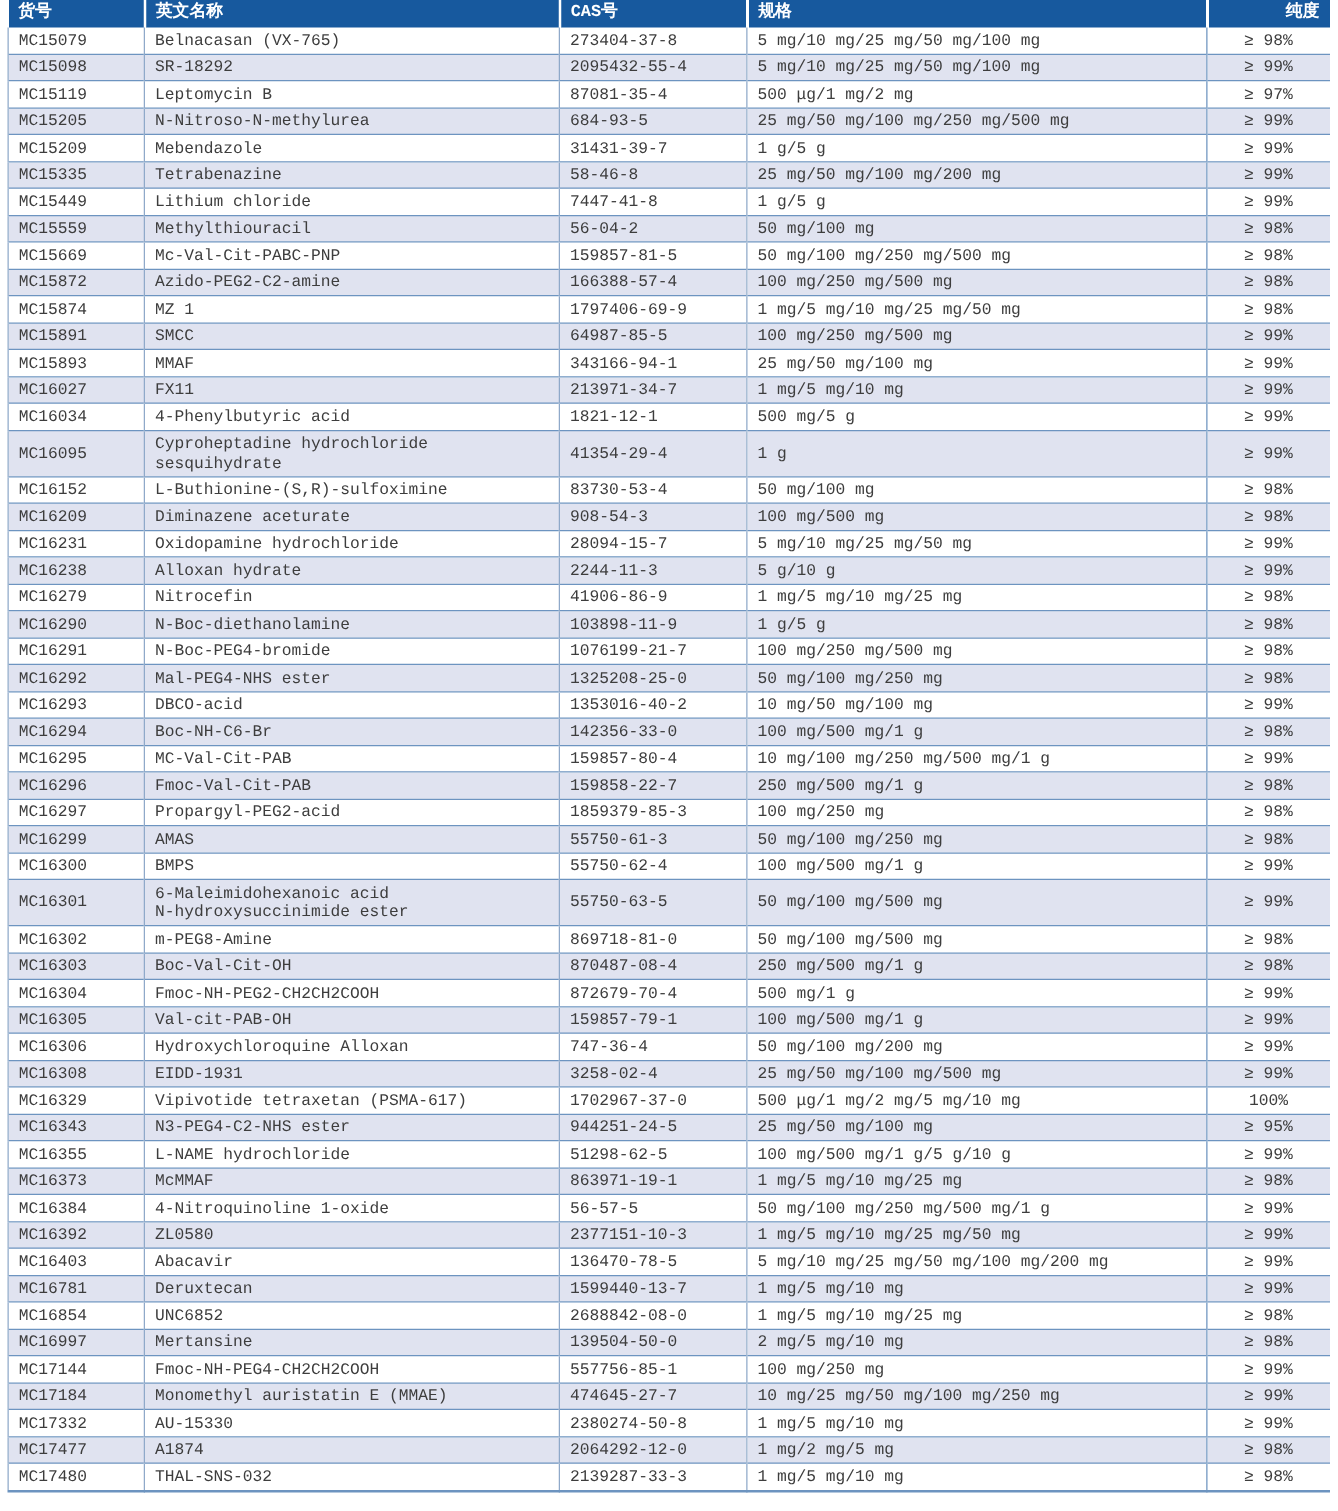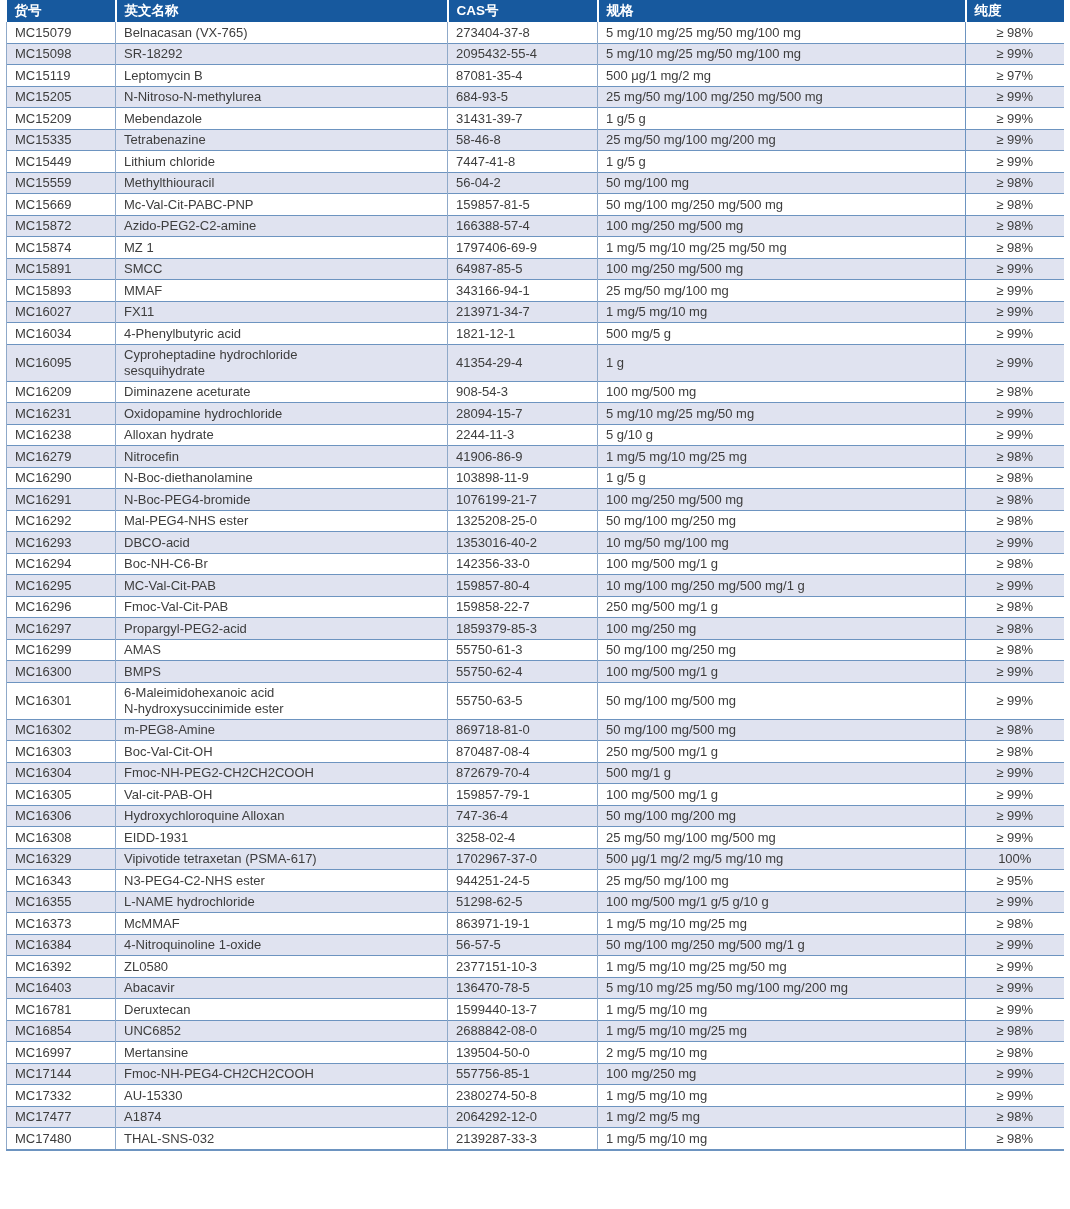--- a/index.html
+++ b/index.html
@@ -12,20 +12,21 @@
     width: 1070px;
     box-sizing: border-box;
     padding: 0 7px 14px 6px;
   }
   table.catalog {
     border-collapse: collapse;
     table-layout: fixed;
     width: 1057px;
     font-size: 13px;
     color: #3d3d3d;
+    font-family: Liberation Mono, monospace;
   }
   col.c-catalog { width: 109px; }
   col.c-name    { width: 332px; }
   col.c-cas     { width: 150px; }
   col.c-spec    { width: 368px; }
   col.c-purity  { width: 98px; }
 
   thead th {
     background: #17599e;
     color: #ffffff;
@@ -33,21 +34,21 @@
     font-size: 13.5px;
     text-align: left;
     padding: 3px 8px;
     height: 16px;
     line-height: 16px;
     border-left: 2px solid #ffffff;
     overflow: hidden;
     white-space: nowrap;
   }
   thead th:first-child { border-left: none; }
-  thead th.purity { text-align: left; }
+  thead th.purity { text-align: right; }
 
   tbody td {
     padding: 2.5px 8px;
     line-height: 15.5px;
     border-top: 1.5px solid #6d94c0;
     border-left: 1px solid #8fa9c9;
     vertical-align: middle;
     overflow: hidden;
   }
   tbody td:first-child { border-left: 1px solid #8fa9c9; }
@@ -192,20 +193,27 @@
   </tr>
         <tr>
     <td class="catalog-no">MC16095</td>
     <td class="name">Cyproheptadine hydrochloride
 sesquihydrate</td>
     <td class="cas">41354-29-4</td>
     <td class="spec">1 g</td>
     <td class="purity">≥ 99%</td>
   </tr>
         <tr>
+    <td class="catalog-no">MC16152</td>
+    <td class="name">L-Buthionine-(S,R)-sulfoximine</td>
+    <td class="cas">83730-53-4</td>
+    <td class="spec">50 mg/100 mg</td>
+    <td class="purity">≥ 98%</td>
+  </tr>
+        <tr>
     <td class="catalog-no">MC16209</td>
     <td class="name">Diminazene aceturate</td>
     <td class="cas">908-54-3</td>
     <td class="spec">100 mg/500 mg</td>
     <td class="purity">≥ 98%</td>
   </tr>
         <tr>
     <td class="catalog-no">MC16231</td>
     <td class="name">Oxidopamine hydrochloride</td>
     <td class="cas">28094-15-7</td>
@@ -417,20 +425,27 @@
     <td class="purity">≥ 98%</td>
   </tr>
         <tr>
     <td class="catalog-no">MC17144</td>
     <td class="name">Fmoc-NH-PEG4-CH2CH2COOH</td>
     <td class="cas">557756-85-1</td>
     <td class="spec">100 mg/250 mg</td>
     <td class="purity">≥ 99%</td>
   </tr>
         <tr>
+    <td class="catalog-no">MC17184</td>
+    <td class="name">Monomethyl auristatin E (MMAE)</td>
+    <td class="cas">474645-27-7</td>
+    <td class="spec">10 mg/25 mg/50 mg/100 mg/250 mg</td>
+    <td class="purity">≥ 99%</td>
+  </tr>
+        <tr>
     <td class="catalog-no">MC17332</td>
     <td class="name">AU-15330</td>
     <td class="cas">2380274-50-8</td>
     <td class="spec">1 mg/5 mg/10 mg</td>
     <td class="purity">≥ 99%</td>
   </tr>
         <tr>
     <td class="catalog-no">MC17477</td>
     <td class="name">A1874</td>
     <td class="cas">2064292-12-0</td>

